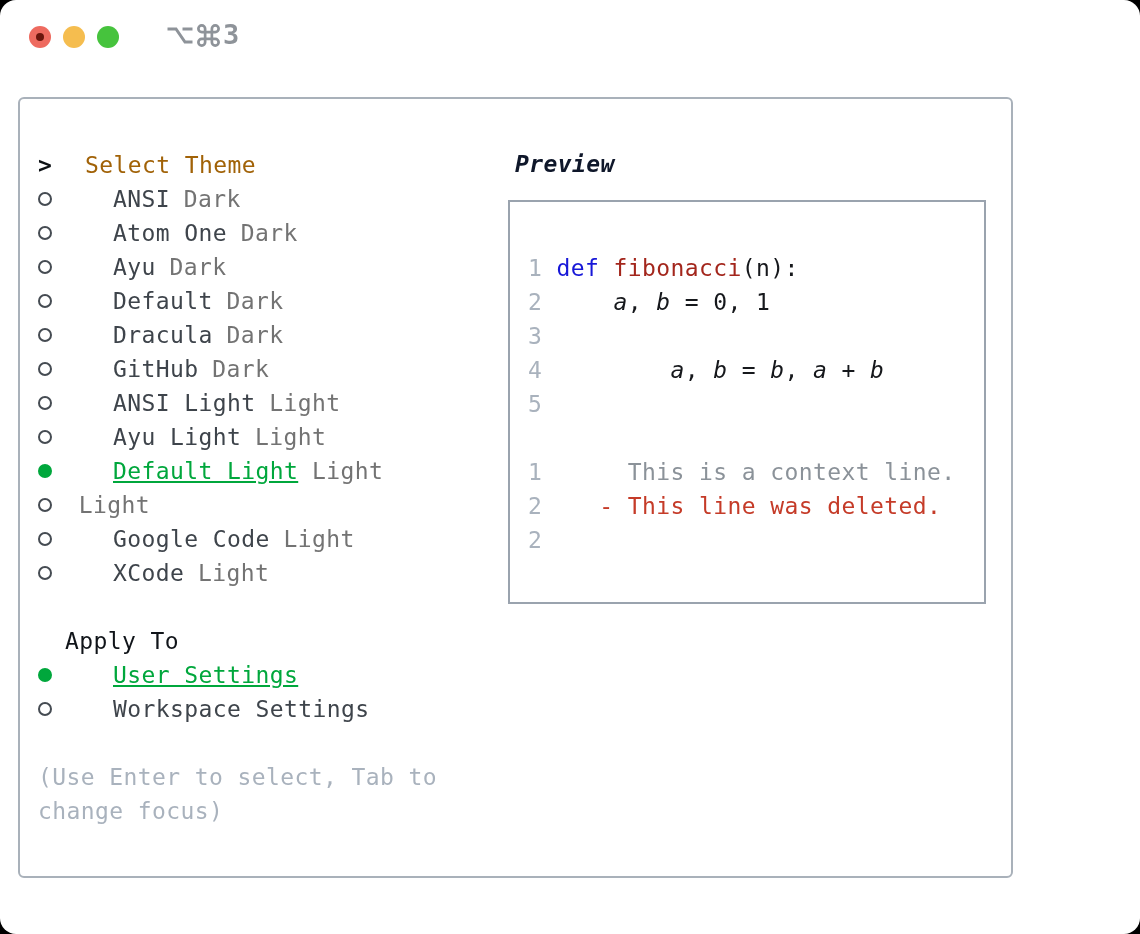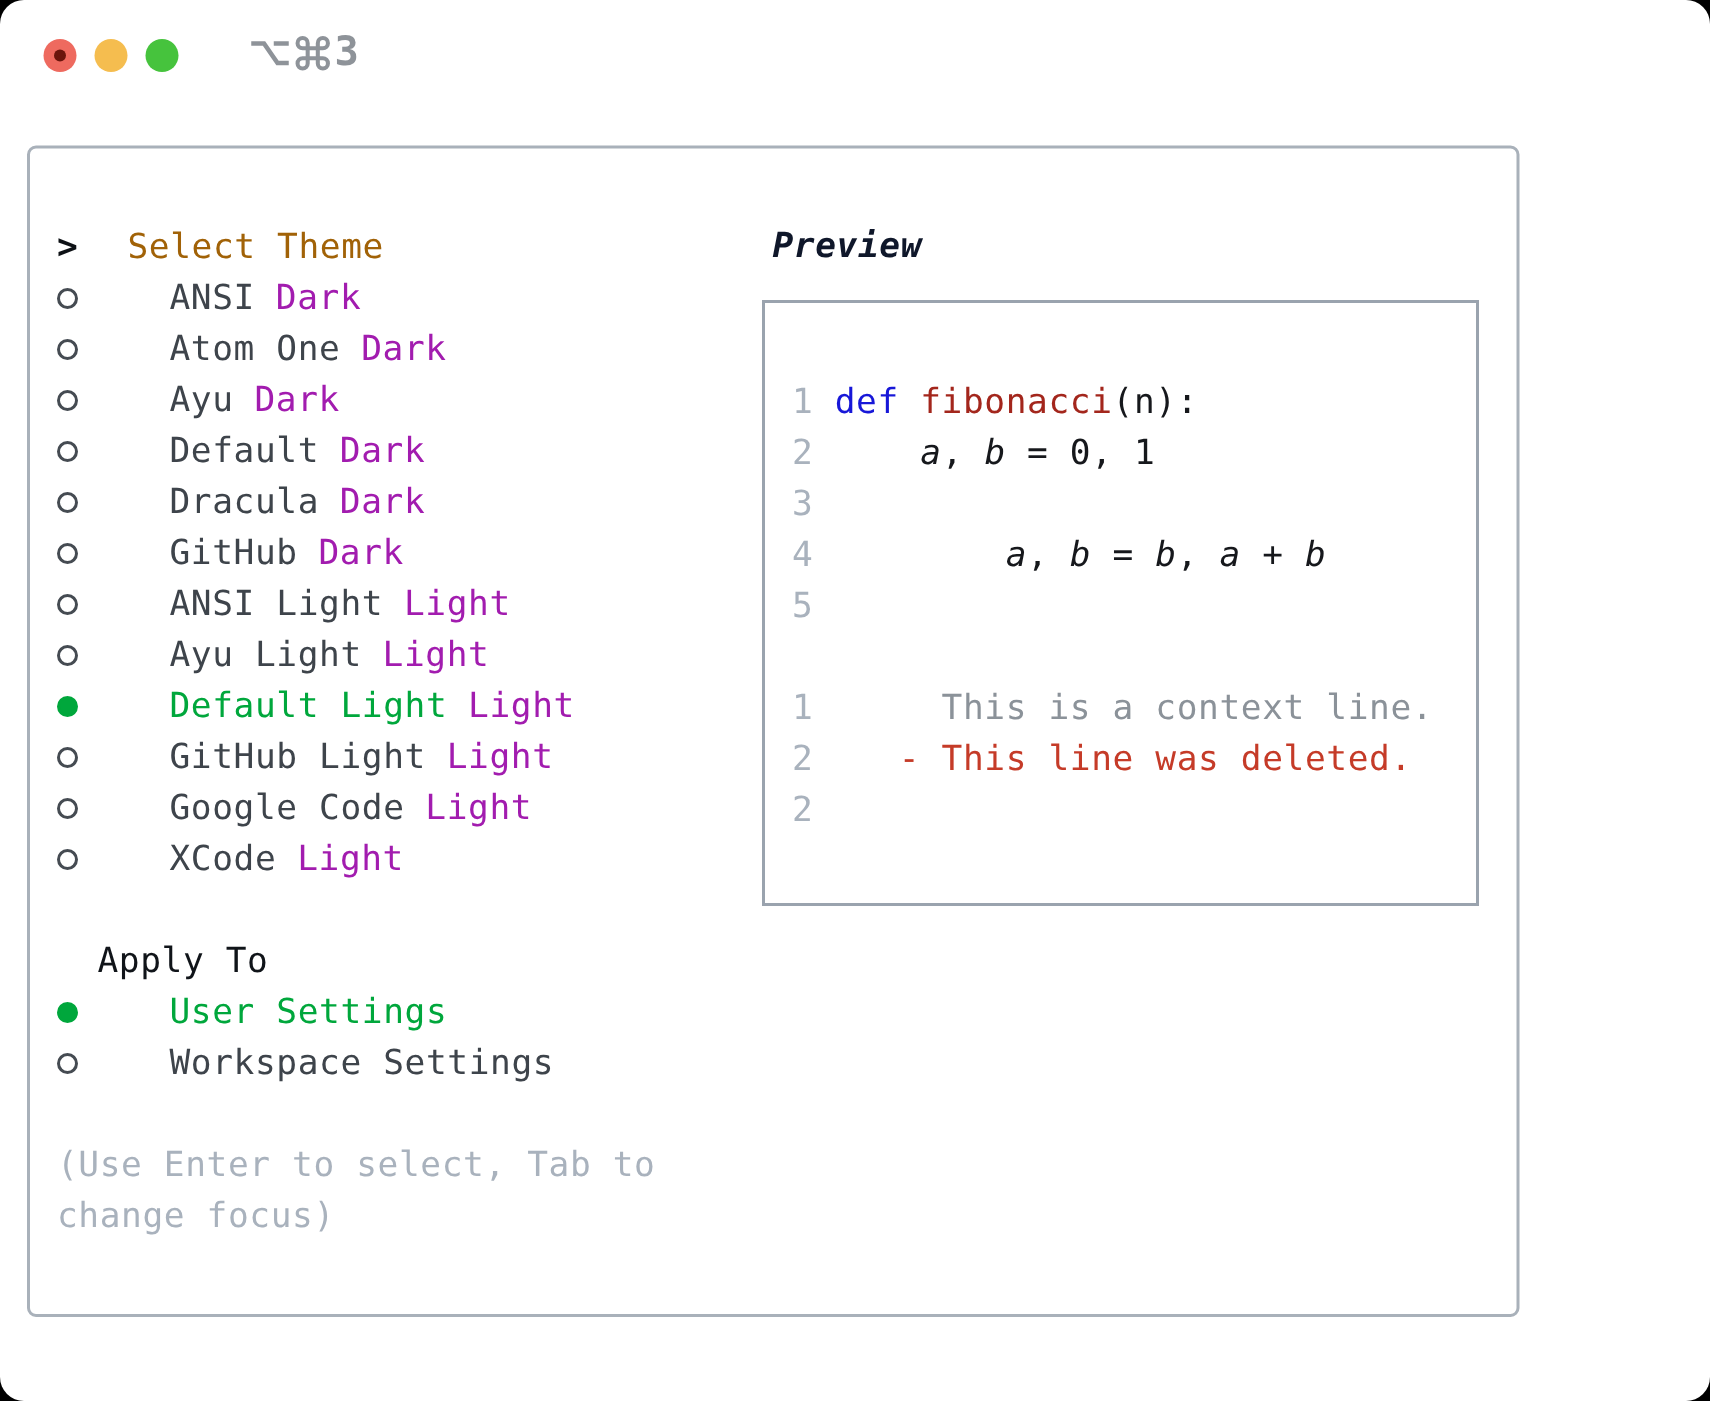--- a/index.html
+++ b/index.html
@@ -45,22 +45,22 @@
   .spacer { height: 34px; }
   .marker-col { width: 27px; display: flex; align-items: center; flex: none; }
   .hdr-marker { font-weight: bold; color: #0d1115; }
   .hdr-label  { font-weight: normal; color: #a16207; margin-left: 20px; }
   .radio {
     width: 14px; height: 14px; box-sizing: border-box;
     border: 2px solid #454b52; border-radius: 50%;
   }
   .row.selected .radio { background: #00a73c; border-color: #00a73c; }
   .name { color: #3e444b; margin-left: 48px; }
-  .row.selected .name { color: #00a73c; }
-  .tag { color: #a21caf; margin-left: 0.602em; }
+  .row.selected .name { color: #00a73c; text-decoration: underline; }
+  .tag { color: #737373; margin-left: 0.602em; }
   .apply-label { color: #101419; }
   .hint { color: #a9b2bd; }
   
   .preview-label {
     position: absolute; left: 495px; top: 48px;
     font-weight: bold; color: #0f172a; font-style: italic;
   }
   .preview-box {
     position: absolute; left: 488px; top: 101px;
     width: 474px; height: 400px;
@@ -151,21 +151,20 @@
     <span class="name">Ayu Light</span>
     <span class="tag">Light</span>
   </div>
           <div class="row selected">
     <span class="marker-col"><span class="radio"></span></span>
     <span class="name">Default Light</span>
     <span class="tag">Light</span>
   </div>
           <div class="row">
     <span class="marker-col"><span class="radio"></span></span>
-    <span class="name">GitHub Light</span>
     <span class="tag">Light</span>
   </div>
           <div class="row">
     <span class="marker-col"><span class="radio"></span></span>
     <span class="name">Google Code</span>
     <span class="tag">Light</span>
   </div>
           <div class="row">
     <span class="marker-col"><span class="radio"></span></span>
     <span class="name">XCode</span>

